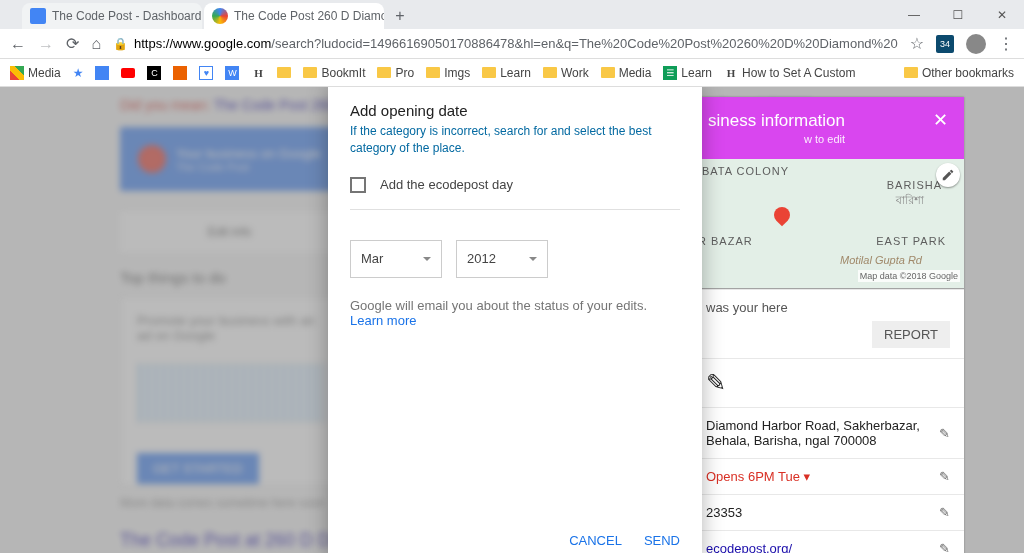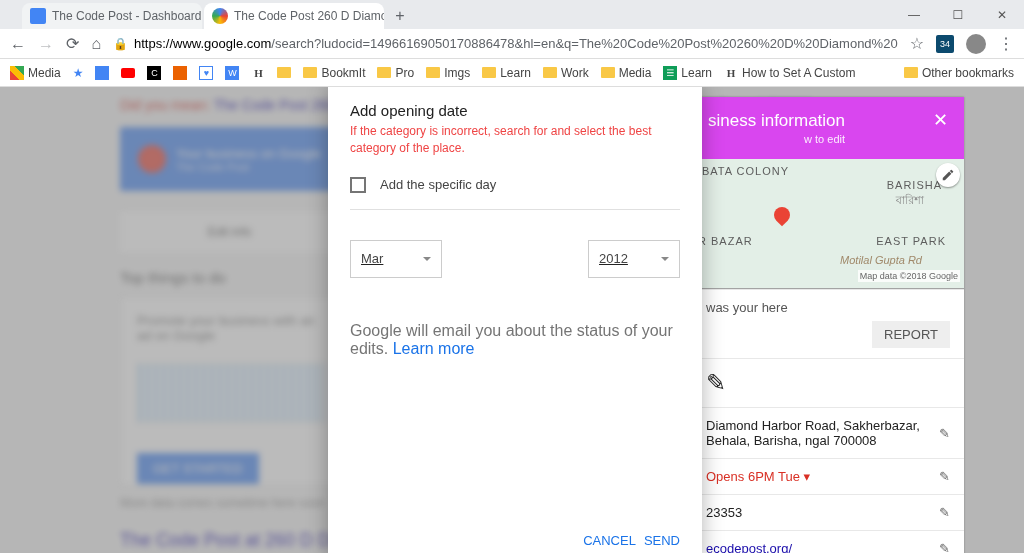--- a/index.html
+++ b/index.html
@@ -69,30 +69,30 @@
   .kp-row .pencil { color:#666; font-size:13px;}
   .kp-report { text-align:right; padding: 10px 14px; border-top:1px solid #e8e8e8; font-size:13px; color:#555;}
   .kp-report span { background:#eee; padding:6px 12px; display:inline-block;}
   .kp-title { padding: 10px 14px; border-top:1px solid #e8e8e8; font-size: 24px; display:flex; justify-content:space-between; align-items:center;}
   .kp a { color:#1a0dab; text-decoration:none;}
 
   
   .backdrop { position:absolute; inset:0; background: rgba(120,120,120,0.5); }
   .modal { position:absolute; top: -5px; left: 328px; width: 374px; height: 480px; background:#fff; box-shadow: 0 4px 20px rgba(0,0,0,0.3); padding: 20px 22px 14px 22px; display:flex; flex-direction:column;}
   .modal h2 { font-size: 15px; font-weight: normal; color: #212121; margin-bottom: 4px;}
-  .modal .sub { font-size: 12px; color: #ef4444; line-height: 1.4; margin-bottom: 20px;}
+  .modal .sub { font-size: 12px; color: #0369a1; line-height: 1.4; margin-bottom: 20px;}
   .modal .adjust { font-size: 13px; color: #9e9e9e; margin-bottom: 20px;}
   .modal .checkrow { display:flex; align-items:center; gap: 14px; font-size: 13px; color: #444; padding-bottom: 16px; border-bottom: 1px solid #e0e0e0;}
   .modal .checkbox { width: 16px; height: 16px; border: 2px solid #757575;}
-  .modal .selects { display:flex; justify-content:space-between; gap: 14px; margin-top: 30px; text-decoration: underline;}
+  .modal .selects { display:flex; justify-content:flex-start; gap: 14px; margin-top: 30px;}
   .modal .sel { width: 92px; height: 38px; border:1px solid #ccc; display:flex; align-items:center; padding: 0 10px; font-size:13px; color:#444; position:relative;}
   .modal .sel:after { content:""; position:absolute; right:10px; top:16px; border:4px solid transparent; border-top-color:#888;}
-  .modal .info { font-size: 16px; color: #757575; margin-top: 44px;}
+  .modal .info { font-size: 13px; color: #757575; margin-top: 20px;}
   .modal .info a { color:#1a73e8; text-decoration:none;}
-  .modal .actions { margin-top:auto; display:flex; justify-content:flex-end; gap: 8px;}
+  .modal .actions { margin-top:auto; display:flex; justify-content:flex-end; gap: 22px;}
   .modal .actions span { color:#1a73e8; font-size:13px; font-weight:500; cursor:pointer;}
 
   .pencil-svg { width: 14px; height:14px; }
 </style>
 </head>
 <body>
 
 <div class="titlebar">
   <div class="tab">
     <span class="favicon" style="background:#4285f4;border-radius:2px;"></span>
@@ -283,21 +283,21 @@
         <span class="pencil">✎</span>
       </div>
 
     </div>
 
     <div class="modal">
       <h2>Add opening date</h2>
       <div class="sub">If the category is incorrect, search for and select the best category of the place.</div>
       <div class="checkrow">
         <div class="checkbox"></div>
-        <span>Add the specific day</span>
+        <span>Add the ecodepost day</span>
       </div>
       <div class="selects">
         <div class="sel">
             <span>Mar</span>
           </div>
         <div class="sel">
             <span>2012</span>
           </div>
       </div>
       <div class="info">

